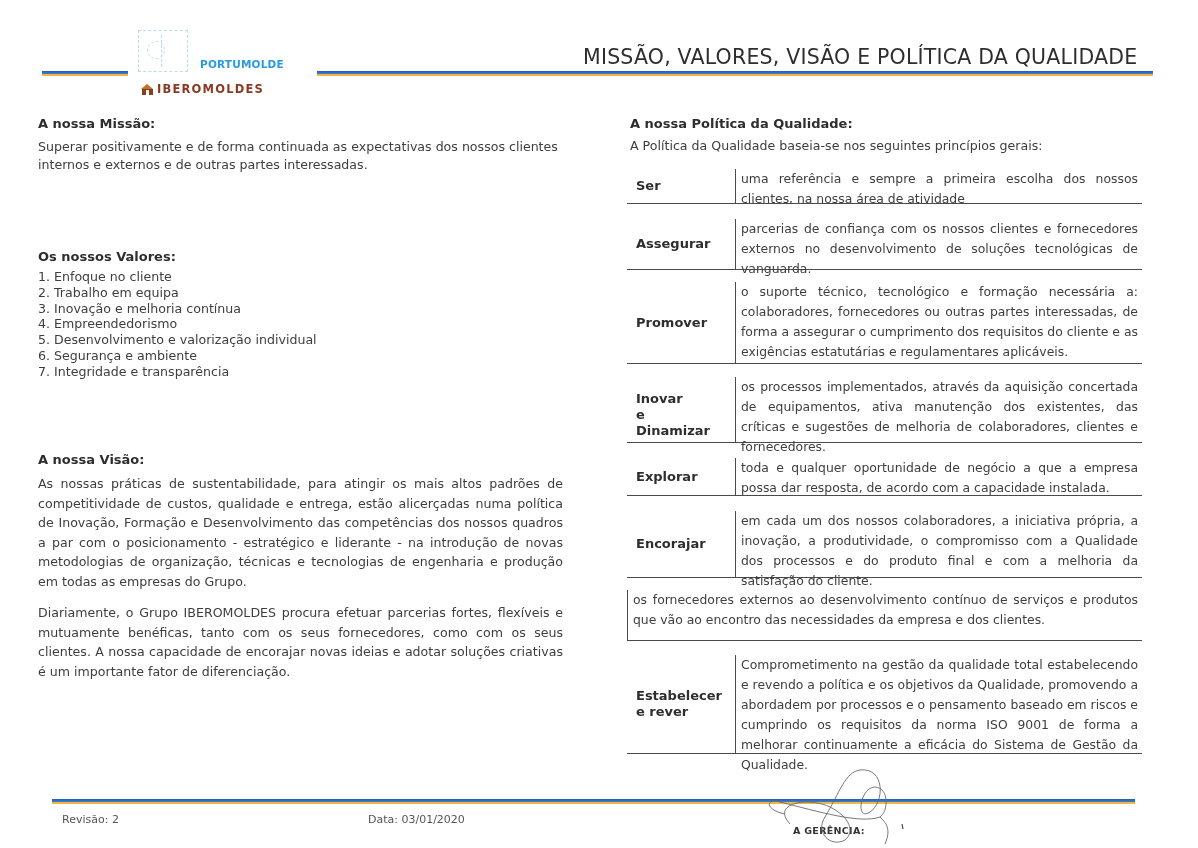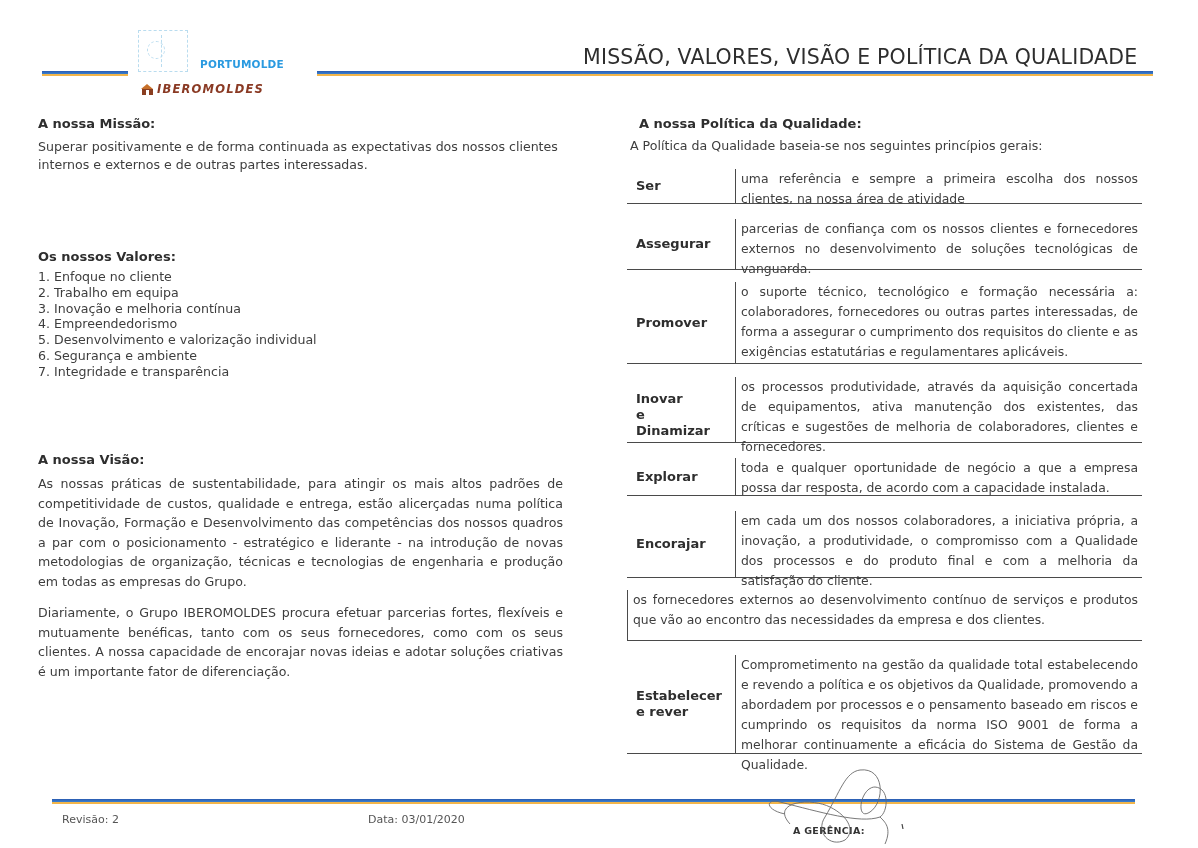--- a/index.html
+++ b/index.html
@@ -9,21 +9,21 @@
   
   .logo-box { position: absolute; left: 138px; top: 30px; width: 50px; height: 42px; border: 1px dashed #b9dcef; }
   .logo-box .c { position: absolute; left: 8px; top: 10px; width: 18px; height: 18px; border: 1px dashed #b9dcef; border-radius: 50%; }
   .logo-box .v { position: absolute; left: 22px; top: 4px; width: 1px; height: 32px; border-left: 1px dashed #b9dcef; }
   .portumolde { position: absolute; left: 200px; top: 58px; font-size: 10.5px; font-weight: bold; color: #2a9ae0; letter-spacing: 0.2px; font-family: "DejaVu Sans", sans-serif; }
   .iberomoldes { position: absolute; left: 141px; top: 82px; display: flex; align-items: center; gap: 3px; }
   .ibero-icon { width: 13px; height: 11px; position: relative; }
   .ibero-icon .roof { position: absolute; left: 0; top: 0; width: 0; height: 0; border-left: 6.5px solid transparent; border-right: 6.5px solid transparent; border-bottom: 5px solid #c7702a; }
   .ibero-icon .base { position: absolute; left: 1px; top: 5px; width: 11px; height: 6px; background: #8a3e20; }
   .ibero-icon .base::after { content: ""; position: absolute; left: 4px; top: 1px; width: 3px; height: 5px; background: #fff; }
-  .ibero-text { font-size: 11.5px; font-weight: bold; color: #8a3a24; letter-spacing: 1.2px; font-family: "DejaVu Sans", sans-serif; font-style: italic; }
+  .ibero-text { font-size: 11.5px; font-weight: bold; color: #8a3a24; letter-spacing: 1.2px; font-family: "DejaVu Sans", sans-serif; }
 
   .hline { position: absolute; height: 5px; }
   .hline .b { height: 3px; background: linear-gradient(to bottom, #2a5bb0, #3a80d0); }
   .hline .o { height: 2px; background: #f2b54a; }
   .hl-left { left: 42px; top: 71px; width: 86px; }
   .hl-right { left: 317px; top: 71px; width: 836px; }
   .hl-footer { left: 52px; top: 799px; width: 1083px; }
 
   .doc-title { position: absolute; left: 583px; top: 45px; font-size: 20.5px; color: #2e2e2e; letter-spacing: 0.2px; font-family: "DejaVu Sans", sans-serif; white-space: nowrap; }
 
@@ -32,21 +32,21 @@
   .para { position: absolute; font-size: 12.6px; line-height: 18px; color: #3e3e3e; text-align: justify; }
   .mission-h { left: 38px; top: 116px; }
   .mission-p { left: 38px; top: 138px; width: 530px; text-align: left; }
   .values-h { left: 38px; top: 249px; }
   .values-list { position: absolute; left: 38px; top: 269px; font-size: 12.6px; line-height: 15.8px; color: #3e3e3e; list-style: none; }
   .vision-h { left: 38px; top: 452px; }
   .vision-p1 { left: 38px; top: 474px; width: 525px; line-height: 19.5px; }
   .vision-p2 { left: 38px; top: 603px; width: 525px; line-height: 19.5px; }
 
   
-  .policy-h { left: 630px; top: 116px; margin-left: 9px; }
+  .policy-h { left: 630px; top: 116px; }
   .policy-intro { left: 630px; top: 137px; width: 520px; text-align: left; }
   .policy-table { position: absolute; left: 627px; width: 515px; display: flex; border-bottom: 1.5px solid #4a4a4a; }
   .policy-table .term { width: 108px; display: flex; align-items: center; padding-left: 9px; font-size: 13px; font-weight: bold; color: #2e2e2e; line-height: 16px; }
   .policy-table .desc { flex: 1; border-left: 1.3px solid #4a4a4a; padding-left: 5px; padding-right: 4px; font-size: 12.4px; line-height: 20px; color: #3e3e3e; text-align: justify; }
   .inovar-term { display: block !important; padding-top: 14px; }
   .inovar-term span { display: block; }
   .inovar-term .l1 { display: flex; justify-content: space-between; width: 90px; flex-direction: column; }
 
   
   .footer-rev { position: absolute; left: 62px; top: 813px; font-size: 11px; color: #555; }
@@ -113,21 +113,21 @@
   <div class="desc">o suporte técnico, tecnológico e formação necessária a: colaboradores, fornecedores ou outras partes interessadas, de forma a assegurar o cumprimento dos requisitos do cliente e as exigências estatutárias e regulamentares aplicáveis.</div>
 </div>
 <div class="policy-table" style="top:377px;height:66px;">
   <div class="term inovar-term">
     <span class="l1">
         <span>Inovar</span>
         <span>e</span>
       </span>
     <span>Dinamizar</span>
   </div>
-  <div class="desc">os processos produtividade, através da aquisição concertada de equipamentos, ativa manutenção dos existentes, das críticas e sugestões de melhoria de colaboradores, clientes e fornecedores.</div>
+  <div class="desc">os processos implementados, através da aquisição concertada de equipamentos, ativa manutenção dos existentes, das críticas e sugestões de melhoria de colaboradores, clientes e fornecedores.</div>
 </div>
 <div class="policy-table" style="top:458px;height:38px;">
   <div class="term">Explorar</div>
   <div class="desc">toda e qualquer oportunidade de negócio a que a empresa possa dar resposta, de acordo com a capacidade instalada.</div>
 </div>
 <div class="policy-table" style="top:511px;height:67px;">
   <div class="term">Encorajar</div>
   <div class="desc">em cada um dos nossos colaboradores, a iniciativa própria, a inovação, a produtividade, o compromisso com a Qualidade dos processos e do produto final e com a melhoria da satisfação do cliente.</div>
 </div>
 <div class="policy-table" style="top:590px;height:51px;">

